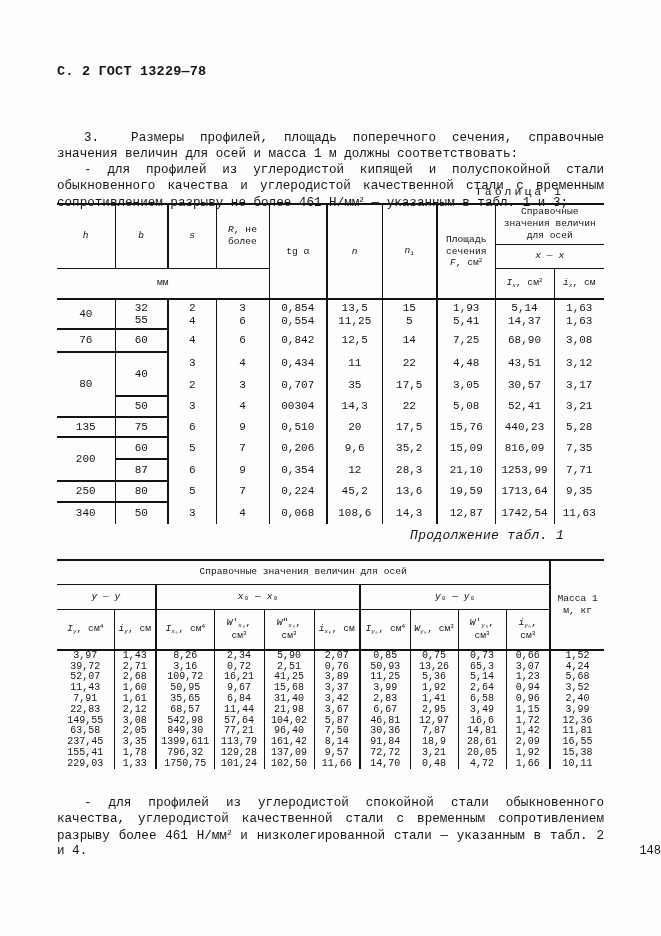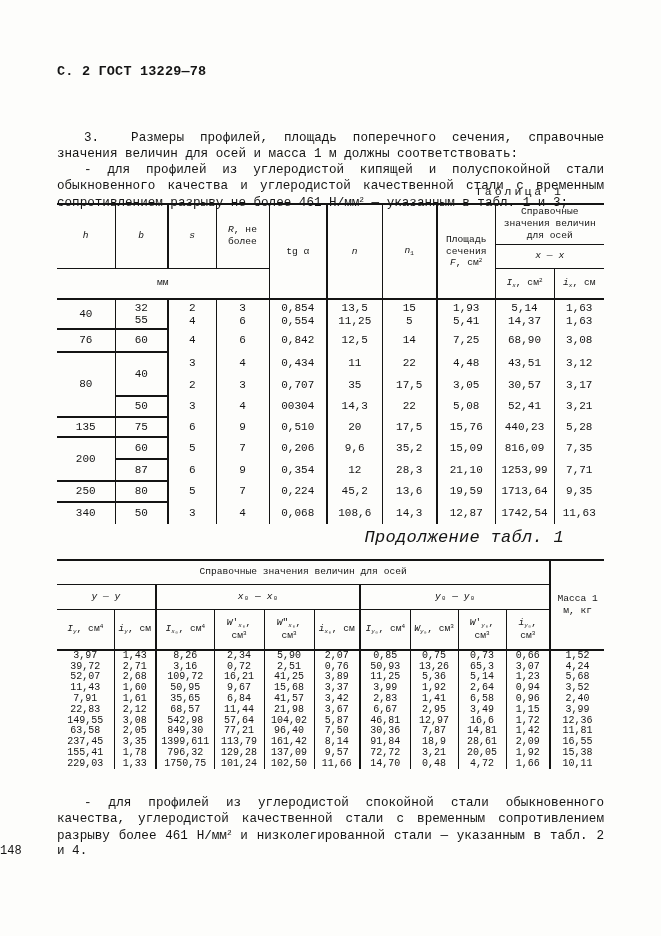--- a/index.html
+++ b/index.html
@@ -7,24 +7,24 @@
     position:relative;width:661px;height:936px;background:#fdfdfb;color:#141414;
     font-family:Liberation Mono, monospace;overflow:hidden;margin:0 auto;
   }
   .abs{position:absolute;}
   .doc-header{left:57px;top:64px;font-size:13.5px;font-weight:bold;letter-spacing:.2px;}
   .intro{left:57px;top:96px;width:547px;font-size:12.6px;line-height:1.27;text-align:justify;margin-top:35px;}
   .intro p{margin:0;text-indent:27px;}
   .tbl-caption{left:57px;top:185px;width:547px;text-align:right;padding-right:40px;box-sizing:border-box;
     font-size:11.5px;letter-spacing:3px;}
   .tbl2-caption{left:57px;top:528px;width:547px;text-align:right;padding-right:40px;box-sizing:border-box;
-    font-size:17px;font-style:italic;letter-spacing:.3px;}
+    font-size:13px;font-style:italic;letter-spacing:.3px;}
   .footer-par{left:57px;top:796px;width:547px;font-size:12.6px;line-height:1.27;text-align:justify;}
   .footer-par p{margin:0;text-indent:27px;}
-  .page-num{left:0;top:844px;width:661px;text-align:left;font-size:12px;}
+  .page-num{left:0;top:844px;width:661px;text-align:right;font-size:12px;}
 
   table.gost{border-collapse:collapse;table-layout:fixed;border-top:2px solid #141414;}
   table.gost th,table.gost td{padding:0 2px;vertical-align:middle;text-align:center;overflow:hidden;}
   table.gost thead{border-bottom:2px solid #141414;}
   table.gost th{font-weight:normal;font-size:9.6px;line-height:1.25;margin-left:32px;}
   .t1{left:57px;top:203px;width:547px;}
   .t1 td{font-size:11px;line-height:1.1;}
   .t2{left:57px;top:559px;width:547px;}
   .t2 td{font-size:10px;line-height:1.05;text-align:right;padding-right:11px;}
   .t2 tbody tr{height:10.8px;}
@@ -295,21 +295,21 @@
           <td class="bl-thin">1,92</td>
           <td class="bl-thin">2,64</td>
           <td class="bl-thin">0,94</td>
           <td class="bl-thick">3,52</td>
         </tr>
         <tr>
           <td class="bl-none">7,91</td>
           <td class="bl-thin">1,61</td>
           <td class="bl-thick">35,65</td>
           <td class="bl-thin">6,84</td>
-          <td class="bl-thin">41,57</td>
+          <td class="bl-thin">31,40</td>
           <td class="bl-thin">3,42</td>
           <td class="bl-thick">2,83</td>
           <td class="bl-thin">1,41</td>
           <td class="bl-thin">6,58</td>
           <td class="bl-thin">0,96</td>
           <td class="bl-thick">2,40</td>
         </tr>
         <tr>
           <td class="bl-none">22,83</td>
           <td class="bl-thin">2,12</td>

